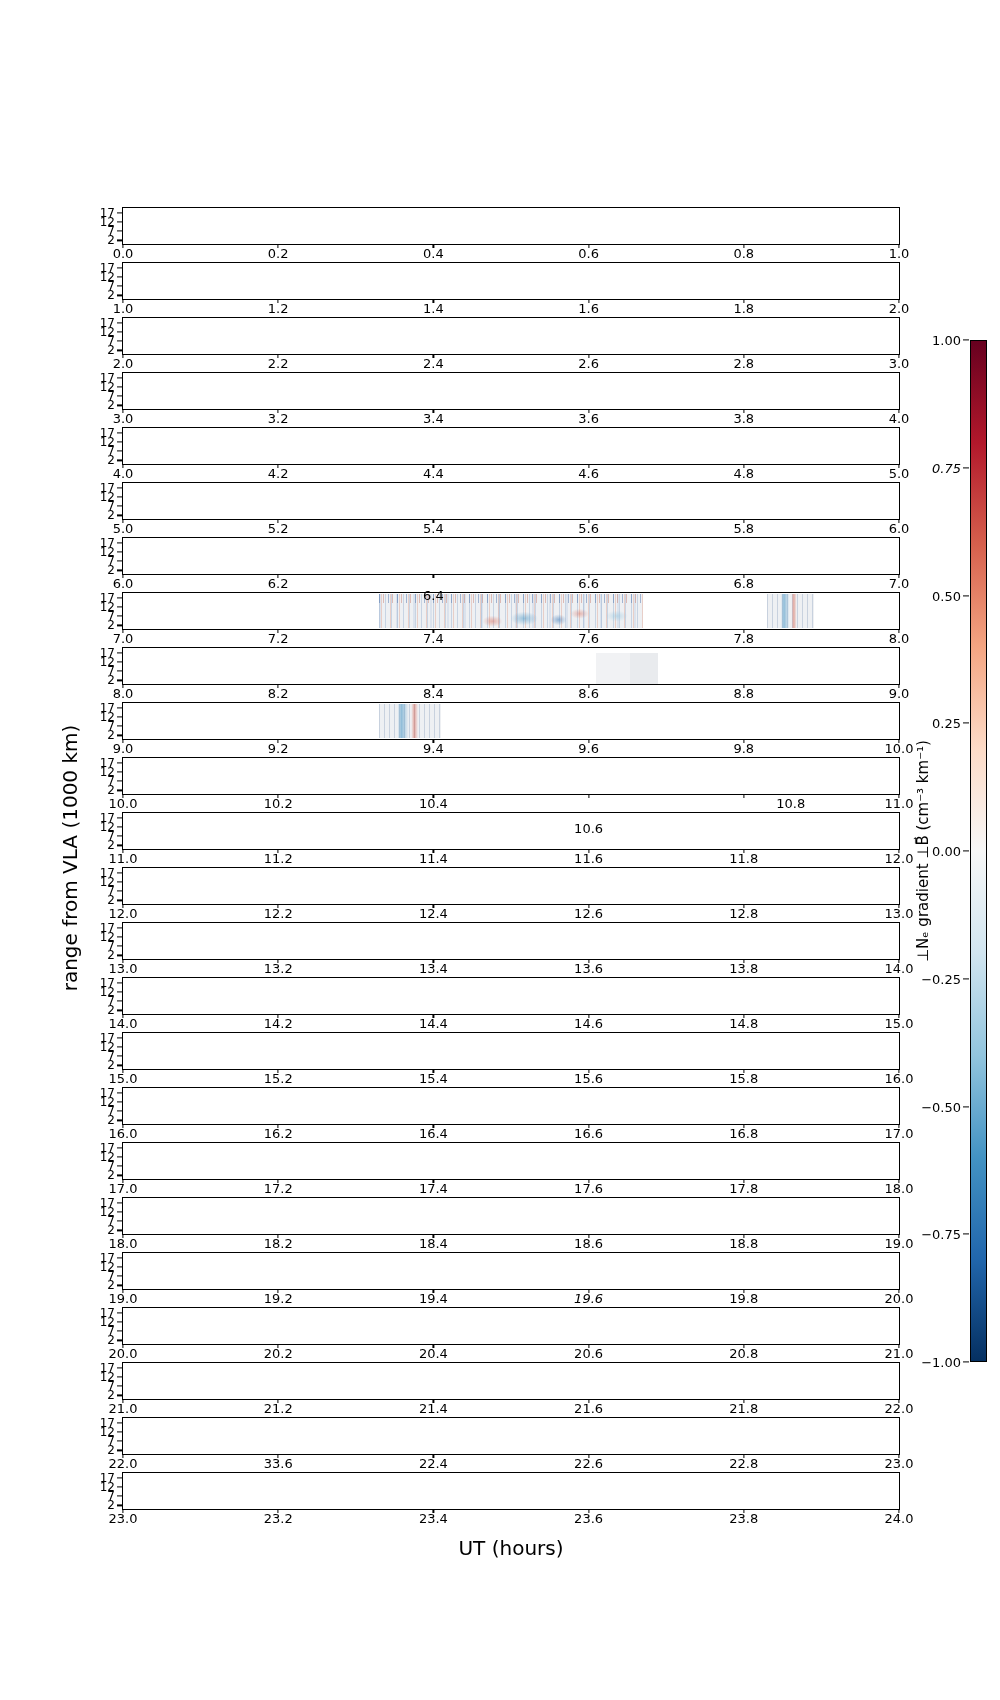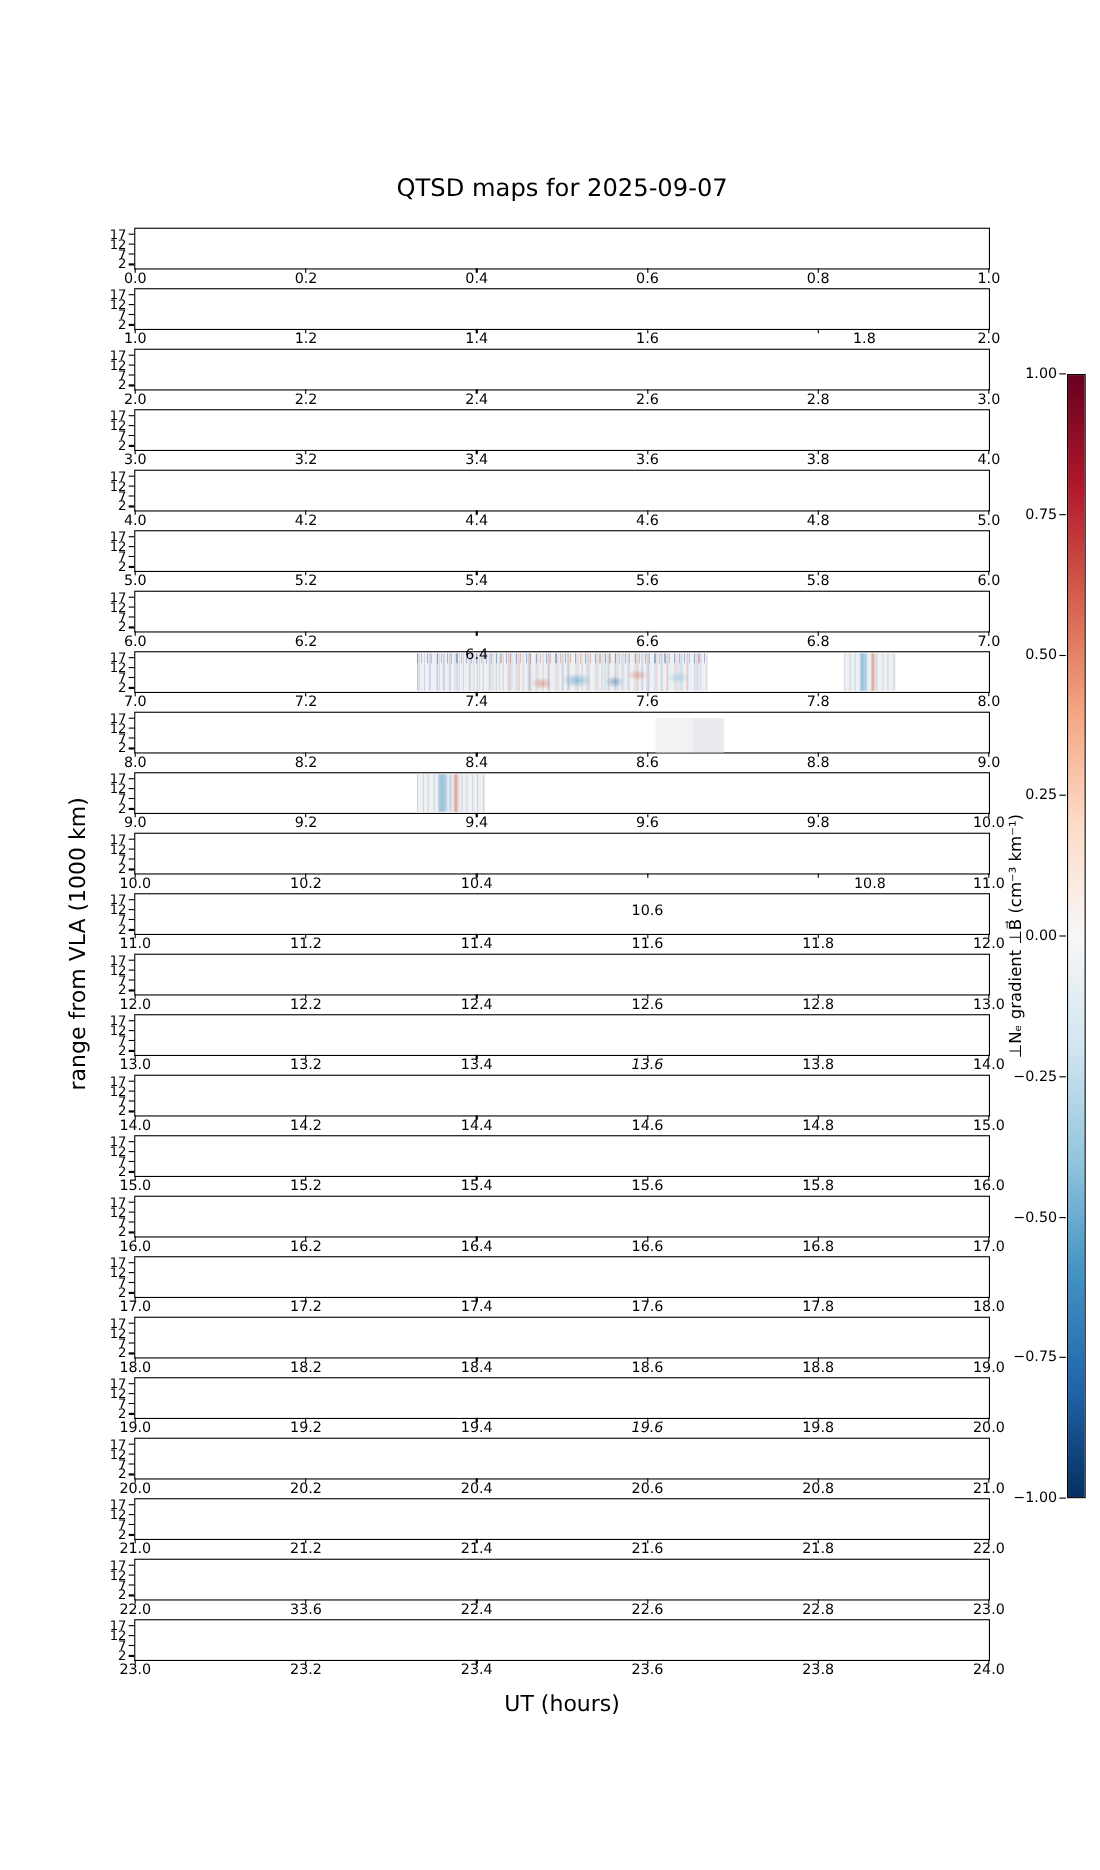--- a/index.html
+++ b/index.html
@@ -81,21 +81,20 @@
   }
   .cbar-label {
     position:absolute; left:923px; top:851px; white-space:nowrap;
     transform:translate(-50%,-50%) rotate(-90deg); font-size:15px;
   }
 </style>
 </head>
 <body>
 
 <div class="figure">
-  <div class="title">QTSD maps for 2025-09-07</div>
   <div class="ylabel">range from VLA (1000 km)</div>
   <div id="panels">
       <div class="panel" style="left: 122px; top: 207px; width: 778px; height: 38px;">
         <div class="ytick-mark" style="top: 13%;"></div>
         <div class="ytick-label" style="top: 13%;">17</div>
         <div class="ytick-mark" style="top: 38.5%;"></div>
         <div class="ytick-label" style="top: 38.5%;">12</div>
         <div class="ytick-mark" style="top: 64.5%;"></div>
         <div class="ytick-label" style="top: 64.5%;">7</div>
         <div class="ytick-mark" style="top: 90%;"></div>
@@ -124,21 +123,21 @@
         <div class="ytick-label" style="top: 90%;">2</div>
         <div class="xtick-mark" style="left: 0%;"></div>
         <div class="xtick-label" style="left: 0%;">1.0</div>
         <div class="xtick-mark" style="left: 20%;"></div>
         <div class="xtick-label" style="left: 20%;">1.2</div>
         <div class="xtick-mark" style="left: 40%;"></div>
         <div class="xtick-label" style="left: 40%;">1.4</div>
         <div class="xtick-mark" style="left: 60%;"></div>
         <div class="xtick-label" style="left: 60%;">1.6</div>
         <div class="xtick-mark" style="left: 80%;"></div>
-        <div class="xtick-label" style="left: 80%; margin-left: 42px;">1.8</div>
+        <div class="xtick-label" style="left: 80%;">1.8</div>
         <div class="xtick-mark" style="left: 100%;"></div>
         <div class="xtick-label" style="left: 100%;">2.0</div>
       </div>
       <div class="panel" style="left: 122px; top: 317px; width: 778px; height: 38px;">
         <div class="ytick-mark" style="top: 13%;"></div>
         <div class="ytick-label" style="top: 13%;">17</div>
         <div class="ytick-mark" style="top: 38.5%;"></div>
         <div class="ytick-label" style="top: 38.5%;">12</div>
         <div class="ytick-mark" style="top: 64.5%;"></div>
         <div class="ytick-label" style="top: 64.5%;">7</div>
@@ -390,21 +389,21 @@
         <div class="ytick-label" style="top: 64.5%;">7</div>
         <div class="ytick-mark" style="top: 90%;"></div>
         <div class="ytick-label" style="top: 90%;">2</div>
         <div class="xtick-mark" style="left: 0%;"></div>
         <div class="xtick-label" style="left: 0%;">13.0</div>
         <div class="xtick-mark" style="left: 20%;"></div>
         <div class="xtick-label" style="left: 20%;">13.2</div>
         <div class="xtick-mark" style="left: 40%;"></div>
         <div class="xtick-label" style="left: 40%;">13.4</div>
         <div class="xtick-mark" style="left: 60%;"></div>
-        <div class="xtick-label" style="left: 60%; font-style: italic;">13.6</div>
+        <div class="xtick-label" style="left: 60%;">13.6</div>
         <div class="xtick-mark" style="left: 80%;"></div>
         <div class="xtick-label" style="left: 80%;">13.8</div>
         <div class="xtick-mark" style="left: 100%;"></div>
         <div class="xtick-label" style="left: 100%;">14.0</div>
       </div>
       <div class="panel" style="left: 122px; top: 977px; width: 778px; height: 38px;">
         <div class="ytick-mark" style="top: 13%;"></div>
         <div class="ytick-label" style="top: 13%;">17</div>
         <div class="ytick-mark" style="top: 38.5%;"></div>
         <div class="ytick-label" style="top: 38.5%;">12</div>
@@ -623,21 +622,21 @@
         <div class="xtick-mark" style="left: 100%;"></div>
         <div class="xtick-label" style="left: 100%;">24.0</div>
       </div>
     </div>
   <div class="xlabel">UT (hours)</div>
   <div class="cbar-bar" id="cbar-bar" style="background: linear-gradient(rgb(103, 0, 31) 0%, rgb(178, 24, 43) 10%, rgb(214, 96, 77) 20%, rgb(244, 165, 130) 30%, rgb(253, 219, 199) 40%, rgb(247, 247, 247) 50%, rgb(209, 229, 240) 60%, rgb(146, 197, 222) 70%, rgb(67, 147, 195) 80%, rgb(33, 102, 172) 90%, rgb(5, 48, 97) 100%);"></div>
   <div id="cbar-ticks">
       <div class="cbar-tick-mark" style="top: 340px;"></div>
       <div class="cbar-tick-label" style="top: 340px;">1.00</div>
       <div class="cbar-tick-mark" style="top: 467.75px;"></div>
-      <div class="cbar-tick-label" style="top: 467.75px;">0.75</div>
+      <div class="cbar-tick-label" style="top: 467.75px; font-style: italic;">0.75</div>
       <div class="cbar-tick-mark" style="top: 595.5px;"></div>
       <div class="cbar-tick-label" style="top: 595.5px;">0.50</div>
       <div class="cbar-tick-mark" style="top: 723.25px;"></div>
       <div class="cbar-tick-label" style="top: 723.25px;">0.25</div>
       <div class="cbar-tick-mark" style="top: 851px;"></div>
       <div class="cbar-tick-label" style="top: 851px;">0.00</div>
       <div class="cbar-tick-mark" style="top: 978.75px;"></div>
       <div class="cbar-tick-label" style="top: 978.75px;">−0.25</div>
       <div class="cbar-tick-mark" style="top: 1106.5px;"></div>
       <div class="cbar-tick-label" style="top: 1106.5px;">−0.50</div>

